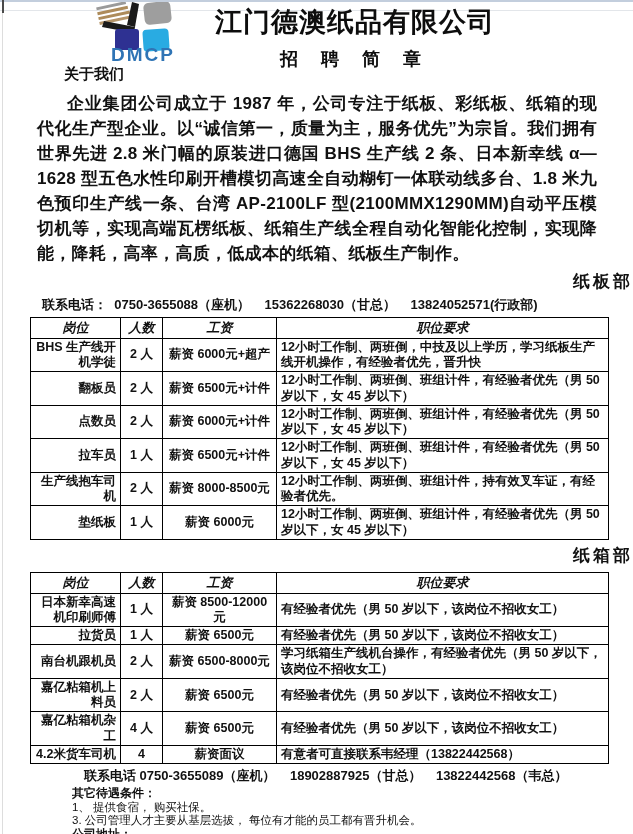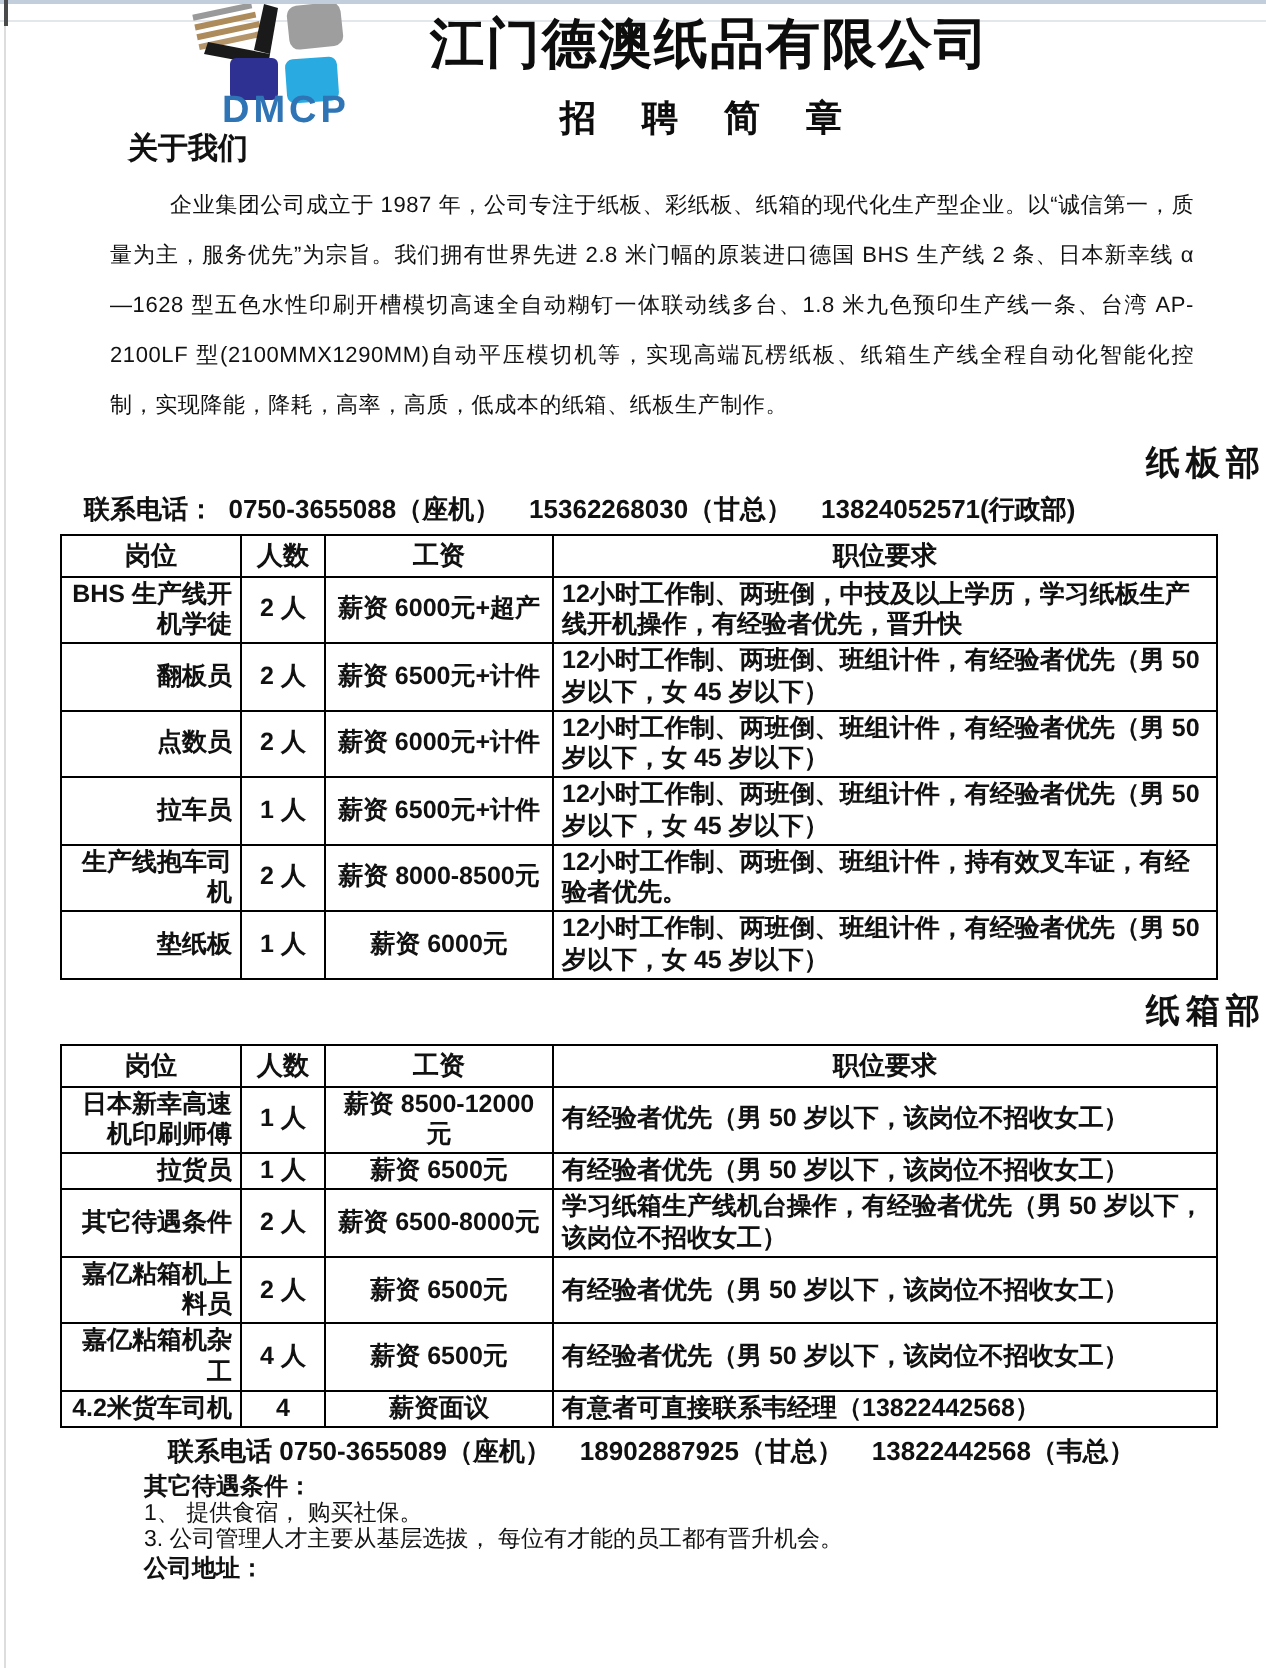--- a/index.html
+++ b/index.html
@@ -16,34 +16,34 @@
 
   
   .header{position:relative;height:62px;}
   .logo{position:absolute;left:94px;top:2px;width:96px;height:60px;}
   .titleblock{position:absolute;left:190px;top:4px;width:330px;text-align:center;}
   .company-title{font-size:27px;font-weight:bold;letter-spacing:1px;color:#0d0d0d;white-space:nowrap;}
   .doc-title{font-size:18px;font-weight:bold;letter-spacing:9px;margin-top:7px;color:#0d0d0d;}
 
   .about-heading{margin:3px 0 0 64px;font-size:15px;font-weight:bold;}
   .about-para{
-    margin:7px 36px 0 55px;font-size:11px;font-weight:normal;line-height:25px;
+    margin:7px 36px 0 37px;font-size:17px;font-weight:bold;line-height:25px;
     text-align:justify;text-indent:30px;letter-spacing:0.3px;
   }
 
   .dept-title{text-align:right;font-size:17px;font-weight:bold;letter-spacing:3px;margin-top:4px;}
   .contact-line{margin:3px 0 3px 42px;font-size:13px;font-weight:bold;white-space:pre-wrap;}
   .contact-line.bottom{margin:3px 0 1px 84px;}
 
   table.jobs{border-collapse:collapse;width:578px;margin-left:30px;table-layout:fixed;}
   table.jobs th,table.jobs td{
     border:1.6px solid #000;font-weight:bold;padding:1px 4px;
     font-size:12.5px;line-height:1.22;word-break:break-all;
   }
-  table.jobs th{text-align:center;font-size:13px;padding:2px 0;}
+  table.jobs th{text-align:center;font-size:13px;padding:2px 0;font-style:italic;}
   table.jobs td:nth-child(1){text-align:right;}
   table.jobs td:nth-child(2){text-align:center;}
   table.jobs td:nth-child(3){text-align:center;}
   table.jobs td:nth-child(4){text-align:left;}
 
   .footer{margin:2px 0 0 72px;font-size:11.5px;line-height:13.5px;}
   .footer .bold{font-weight:bold;font-size:12px;}
   .footer div{margin:0;}
 </style>
 </head>
@@ -160,21 +160,21 @@
         <td>薪资 8500-12000元</td>
         <td>有经验者优先（男 50 岁以下，该岗位不招收女工）</td>
       </tr>
       <tr>
         <td>拉货员</td>
         <td>1 人</td>
         <td>薪资 6500元</td>
         <td>有经验者优先（男 50 岁以下，该岗位不招收女工）</td>
       </tr>
       <tr>
-        <td>其它待遇条件</td>
+        <td>南台机跟机员</td>
         <td>2 人</td>
         <td>薪资 6500-8000元</td>
         <td>学习纸箱生产线机台操作，有经验者优先（男 50 岁以下，该岗位不招收女工）</td>
       </tr>
       <tr>
         <td>嘉亿粘箱机上料员</td>
         <td>2 人</td>
         <td>薪资 6500元</td>
         <td>有经验者优先（男 50 岁以下，该岗位不招收女工）</td>
       </tr>

